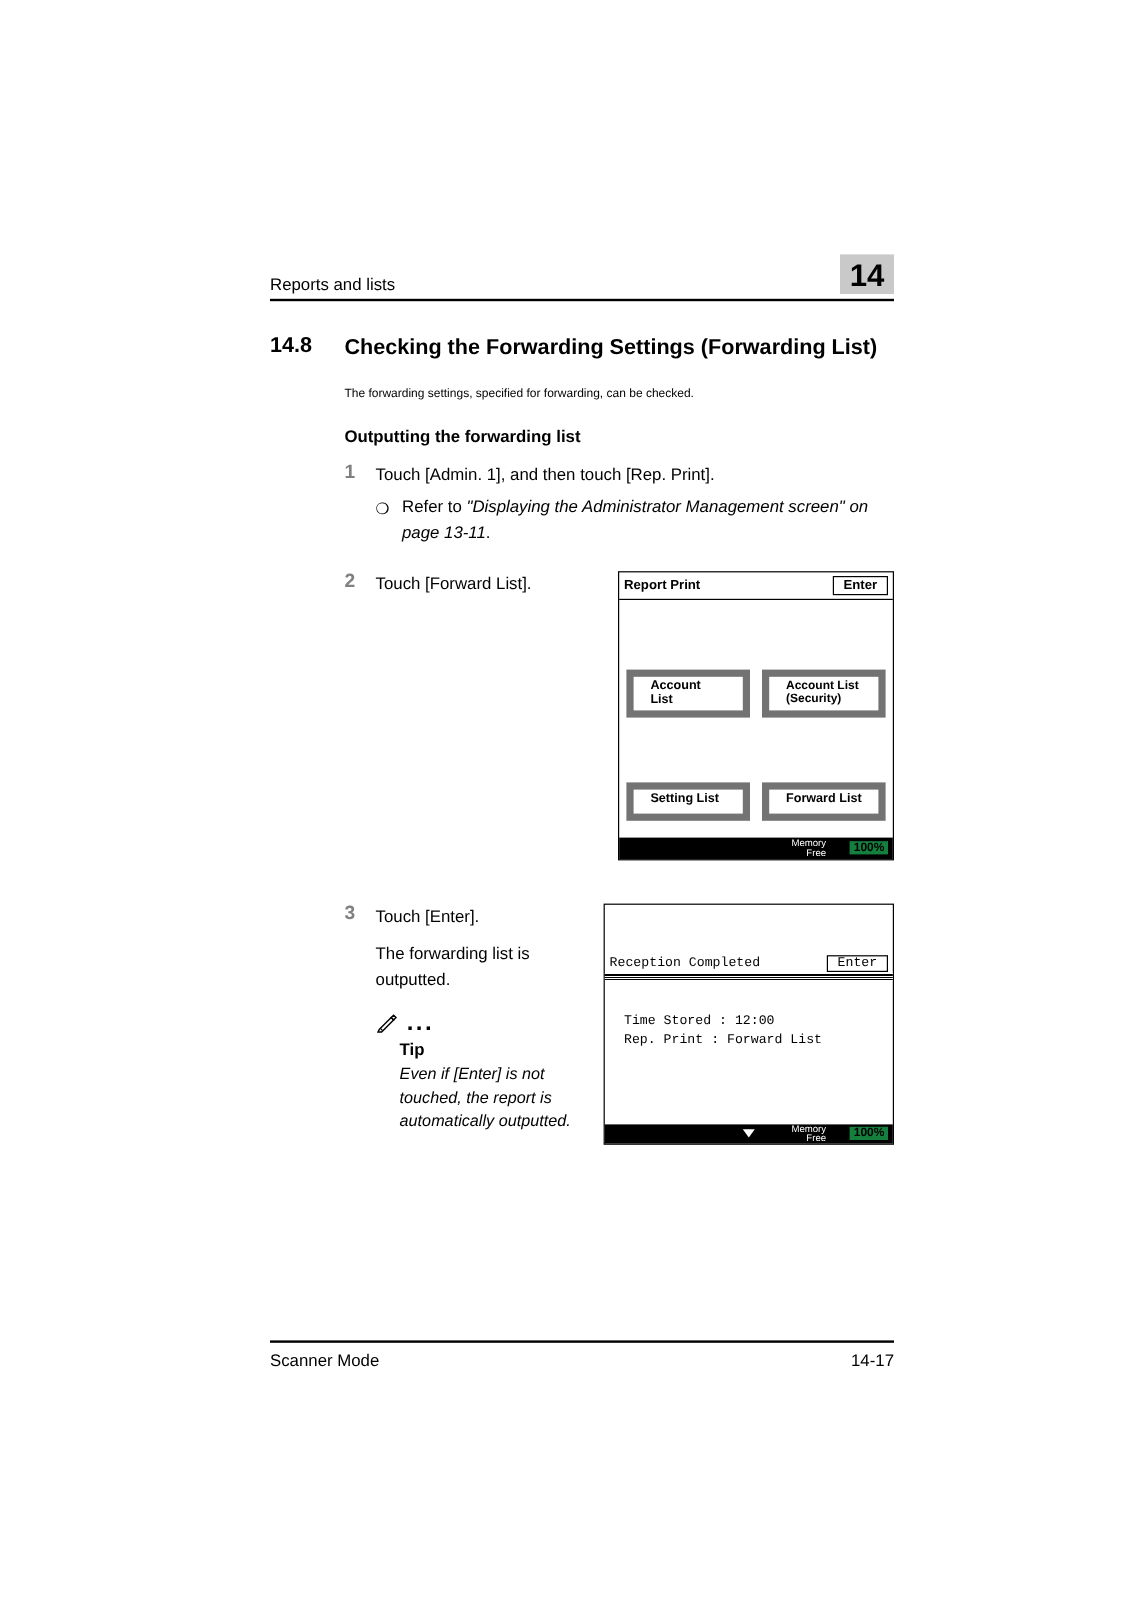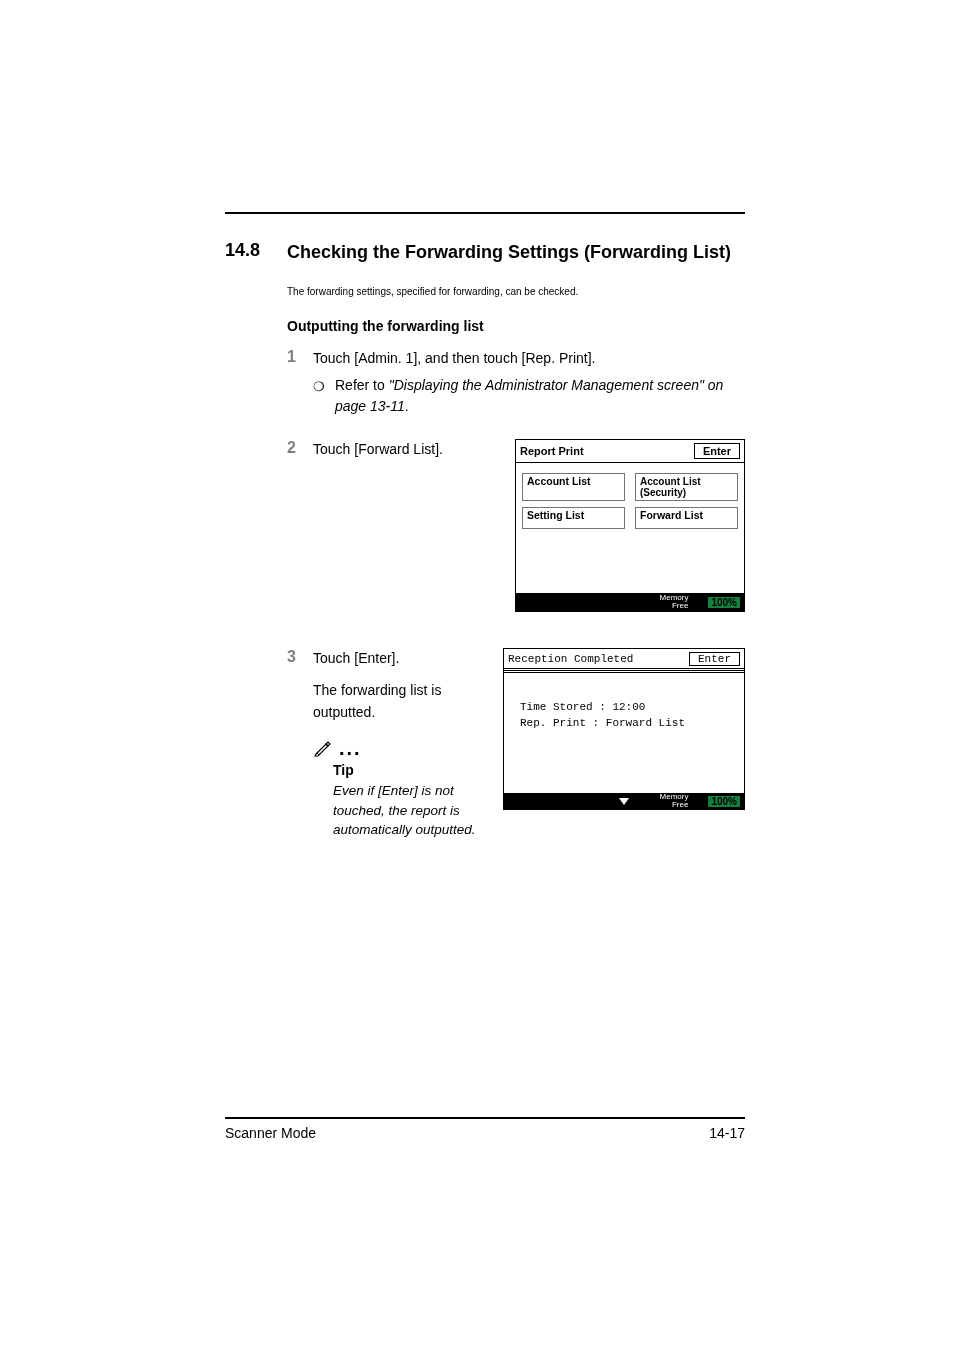--- a/index.html
+++ b/index.html
@@ -133,27 +133,28 @@
     min-height:116px;
     position:relative;
   }
   .btn-grid{
     display:grid;
     grid-template-columns:1fr 1fr;
     gap:6px 10px;
     margin-bottom:10px;
   }
   .soft-btn{
-    border:1px solid #737373;
-    padding:2px 4px;
+    border:6px solid #737373;
+    padding:2px 14px;
     font-weight:bold;
     font-size:10.5px;
     line-height:1.1;
     background:#fff;
     min-height:16px;
+    margin-top:48px;
   }
   .soft-btn.two-line{font-size:10px;}
   .panel-footer{
     background:#000;
     color:#fff;
     display:flex;
     justify-content:flex-end;
     align-items:center;
     padding:1px 4px;
     font-size:9px;
@@ -212,20 +213,21 @@
     border:1px solid #000;
     background:#fff;
     font-family:"Courier New",monospace;
     font-size:11px;
   }
   .panel2-header{
     display:flex;
     justify-content:space-between;
     align-items:center;
     padding:3px 4px 1px 4px;
+    margin-top:39px;
   }
   .hatched{
     height:6px;
     background:repeating-linear-gradient(0deg,#000 0 1px,#fff 1px 2px);
     margin:0;
   }
   .panel2-body{
     padding:28px 10px 20px 16px;
     min-height:72px;
   }
@@ -277,20 +279,24 @@
     display:flex;
     justify-content:space-between;
     font-size:14px;
   }
 </style>
 </head>
 <body>
 
 <div class="page">
 
+  <div class="header-row">
+    <div class="running-head">Reports and lists</div>
+    <div class="chapter-box">14</div>
+  </div>
   <div class="hr"></div>
 
   <div class="section-wrap">
     <div class="section-row">
       <div class="section-num">14.8</div>
       <div class="section-title">Checking the Forwarding Settings (Forwarding List)</div>
     </div>
 
     <p class="para">The forwarding settings, specified for forwarding, can be checked.</p>
 

